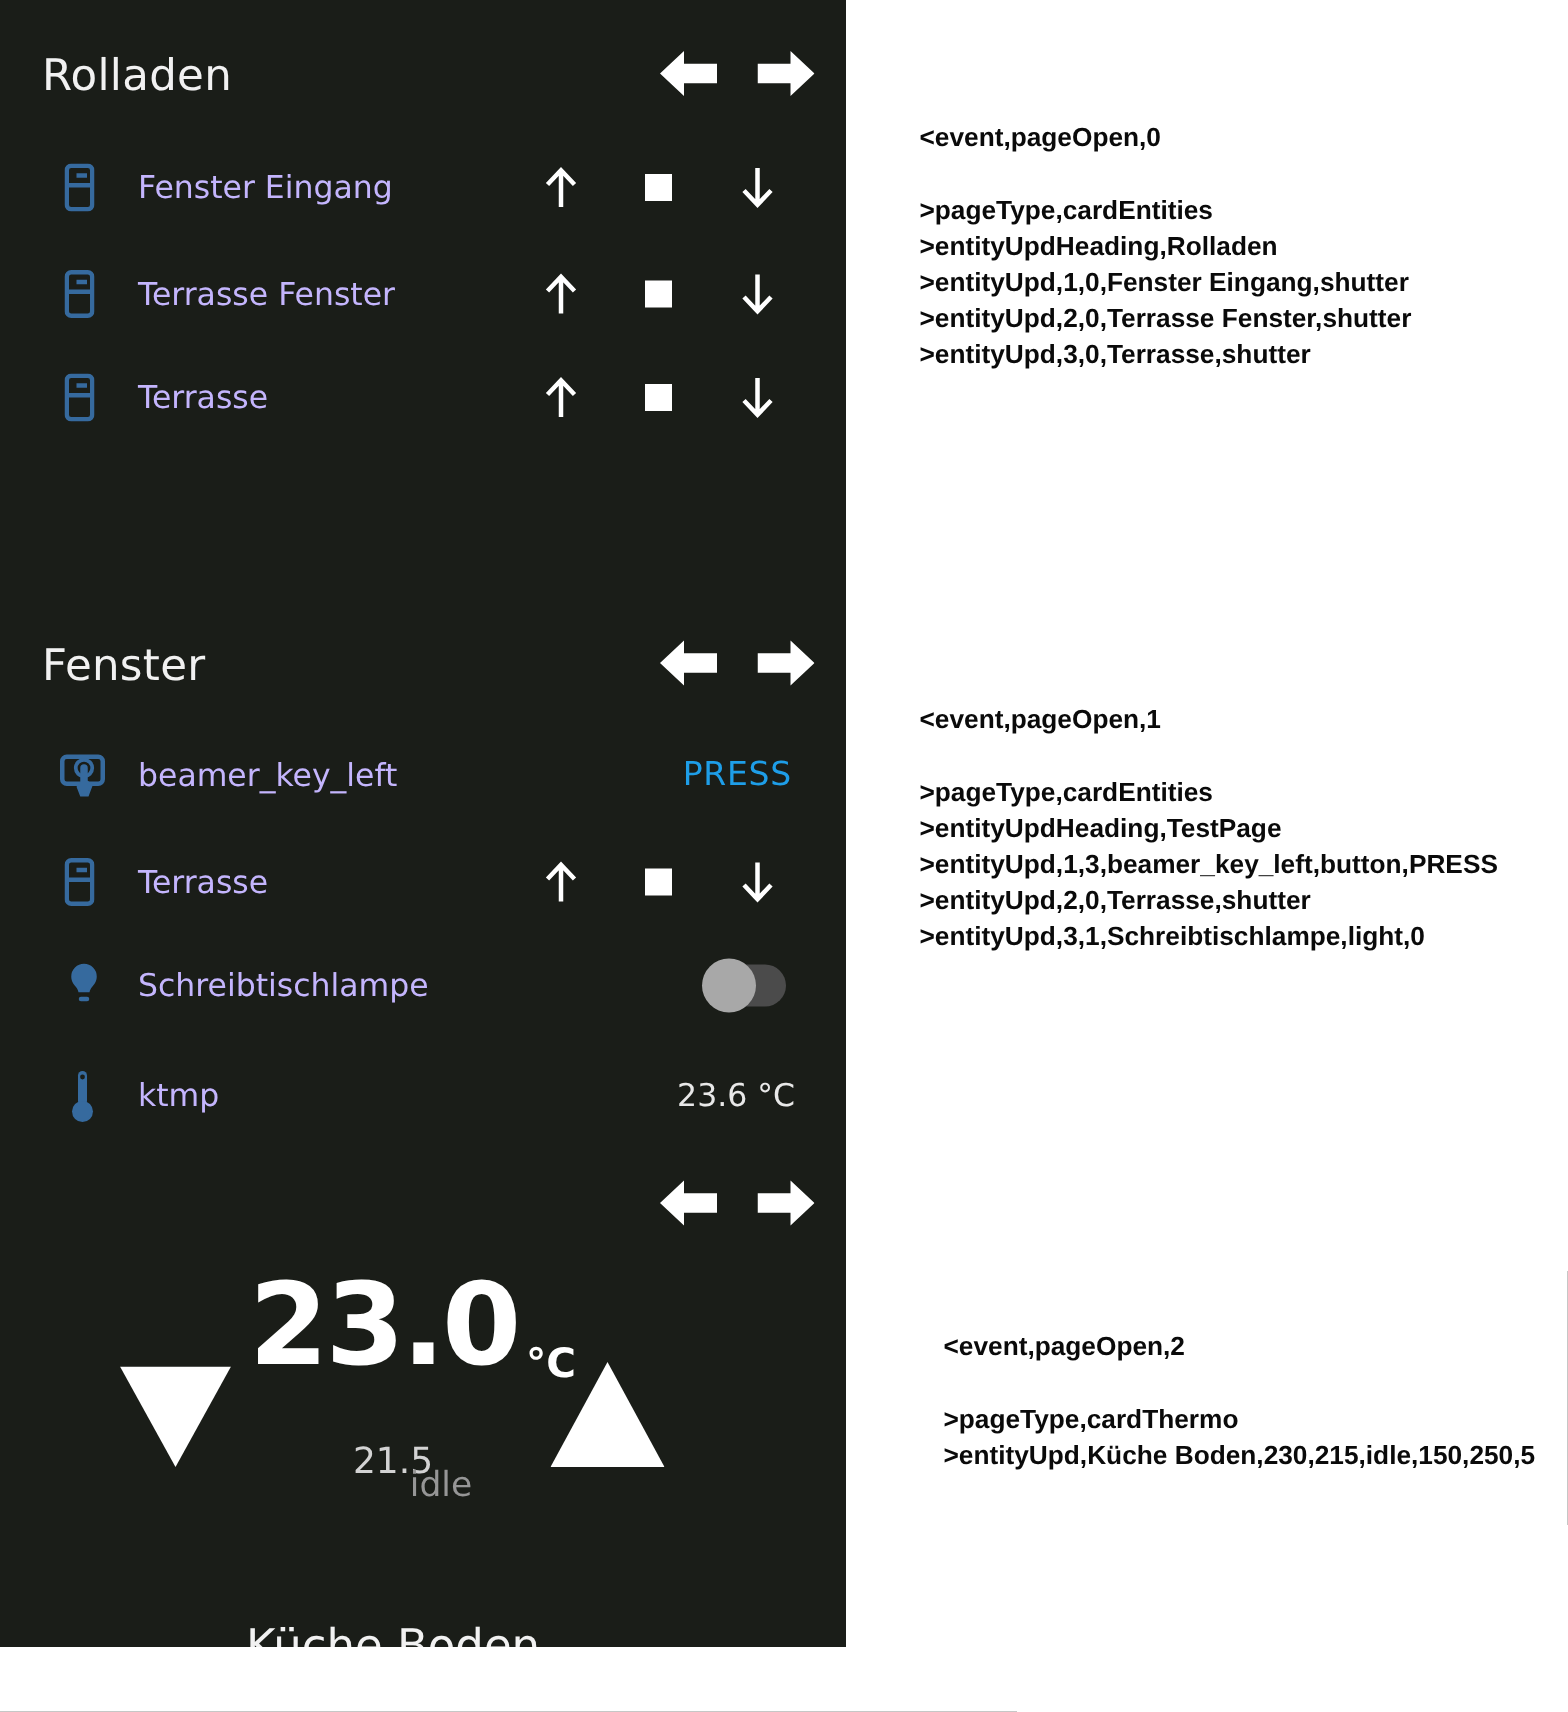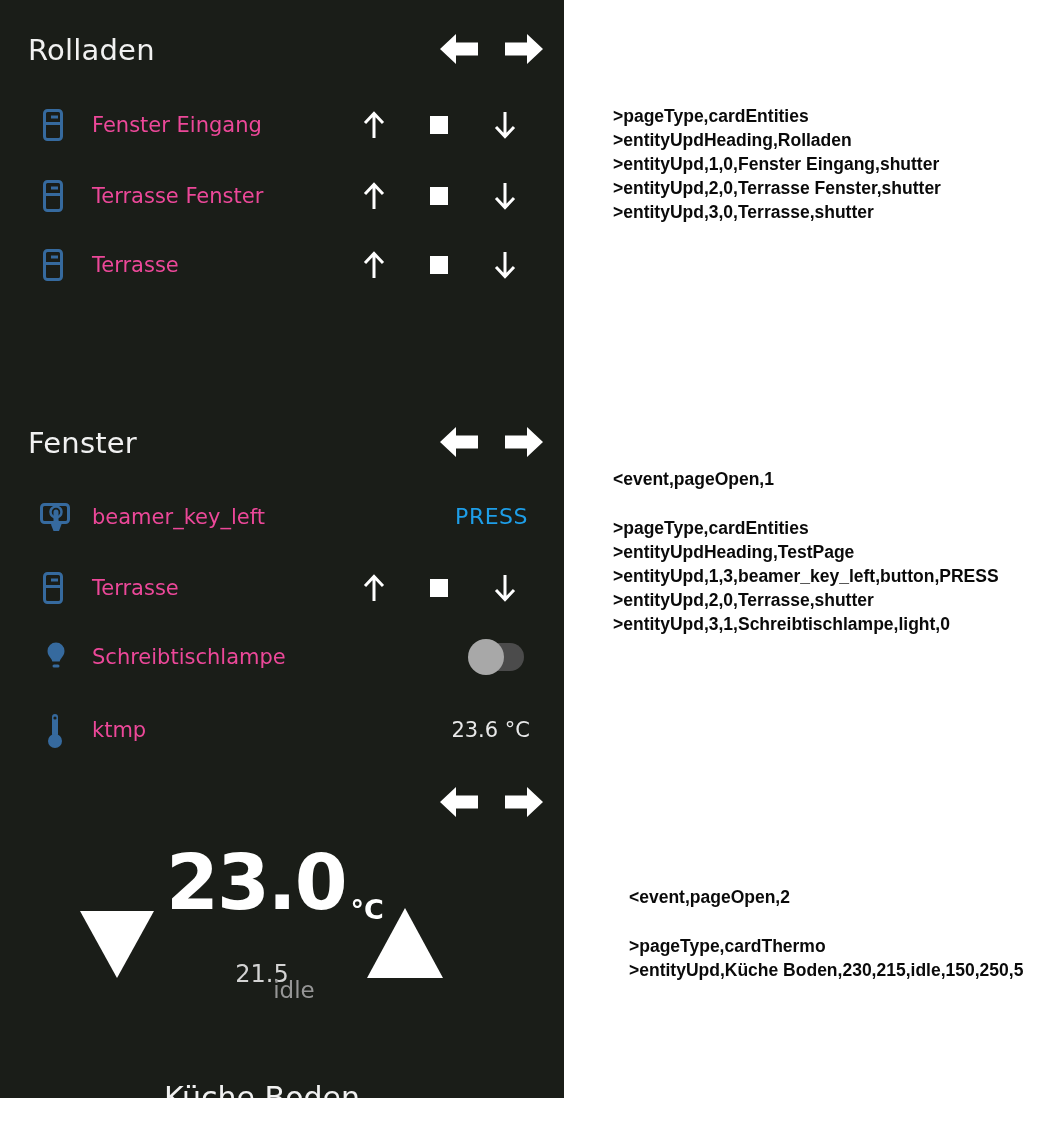--- a/index.html
+++ b/index.html
@@ -10,21 +10,21 @@
   .panel { position:absolute; left:0; top:0; width:564px; height:1141px; background:#1a1d18; }
   .card-title { position:absolute; left:28px; font-size:29px; color:#f1f1f1; font-weight:400; letter-spacing:.2px; }
   .nav-btn { position:absolute; width:38px; height:32px; cursor:pointer; }
   .nav-left  { left:440px; }
   .nav-right { left:505px; }
 
   .row { position:absolute; left:0; width:564px; height:40px; }
   .row .icon { position:absolute; left:43px; top:4px; }
   .row .icon.tap   { left:40px; top:3px; }
   .row .icon.therm { left:47px; top:2px; }
-  .row .label { position:absolute; left:92px; top:0; line-height:40px; font-size:21px; color:#ec4899; white-space:nowrap; }
+  .row .label { position:absolute; left:92px; top:0; line-height:40px; font-size:21px; color:#c4b5fd; white-space:nowrap; }
 
   .ctl { position:absolute; top:5px; width:26px; height:30px; cursor:pointer; }
   .ctl.up   { left:361px; }
   .ctl.stop { left:430px; top:11px; width:18px; height:18px; }
   .ctl.down { left:492px; }
   .sq { display:block; width:18px; height:18px; background:#ffffff; }
 
   .press-val { position:absolute; right:36px; top:0; line-height:40px; font-size:22px; color:#1e9ee8; letter-spacing:.5px; cursor:pointer; }
   .text-val  { position:absolute; right:34px; top:0; line-height:40px; font-size:21px; color:#e8e8e8; }
 
@@ -224,20 +224,21 @@
           <polygon points="38,0 76,70 0,70" fill="#ffffff"></polygon>
         </svg>
     </span>
 
     <div class="setpoint">21.5</div>
     <div class="hvac-state">idle</div>
     <div class="thermo-title">Küche Boden</div>
   </div>
 
   <div class="log block-1" style="position:absolute;">
+    <div class="log-line">&lt;event,pageOpen,0</div>
     <div class="log-gap"></div>
     <div class="log-line">&gt;pageType,cardEntities</div>
     <div class="log-line">&gt;entityUpdHeading,Rolladen</div>
     <div class="log-line">&gt;entityUpd,1,0,Fenster Eingang,shutter</div>
     <div class="log-line">&gt;entityUpd,2,0,Terrasse Fenster,shutter</div>
     <div class="log-line">&gt;entityUpd,3,0,Terrasse,shutter</div>
   </div>
 
   <div class="log block-2" style="position:absolute;">
     <div class="log-line">&lt;event,pageOpen,1</div>

